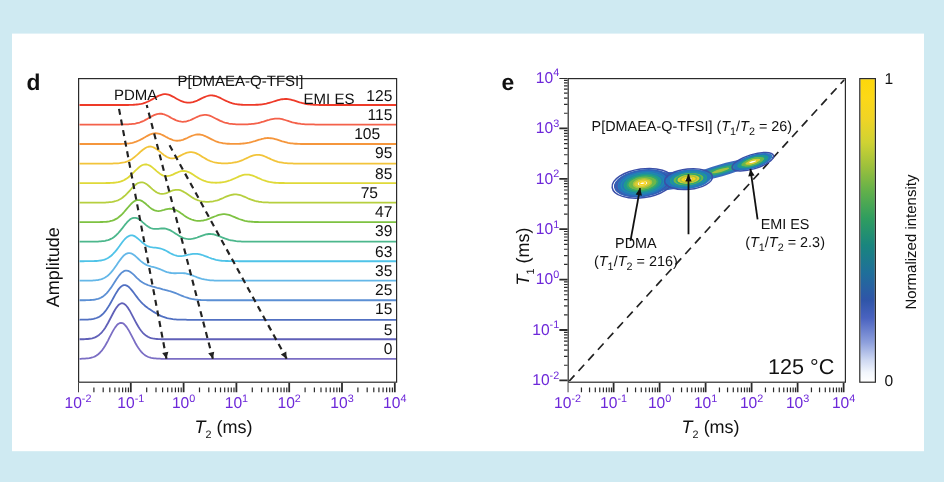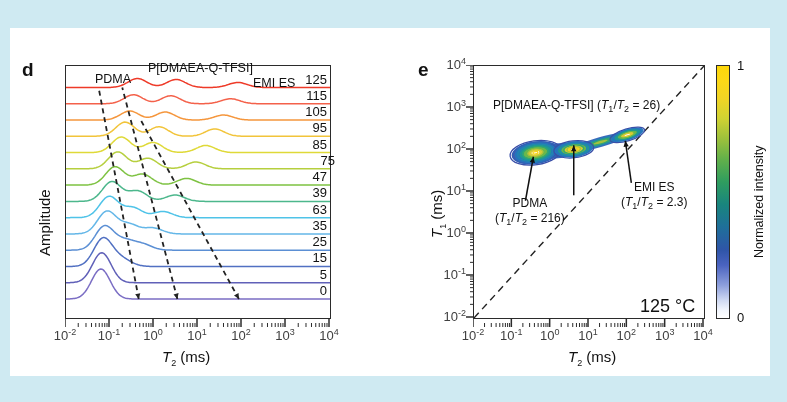--- a/index.html
+++ b/index.html
@@ -25,21 +25,21 @@
   }
   .axis-title{
     position:absolute;
     font-size:13.5px;
     color:#111;
     white-space:nowrap;
   }
   .tick-label{
     position:absolute;
     font-size:13px;
-    color:#404040;
+    color:#6d28d9;
     white-space:nowrap;
     text-align:center;
   }
   .tick-label sup, .sup{
     font-size:9px;
     vertical-align:super;
     line-height:0;
   }
   .sub{
     font-size:9px;
@@ -216,24 +216,24 @@
     <span class="ital">T</span><span class="sub">2</span><span> (ms)</span>
   </div>
 
   <div class="annot" style="left:85px;top:44px;">PDMA</div>
   <div class="annot" style="left:138px;top:33px;">P[DMAEA-Q-TFSI]</div>
   <div class="annot" style="left:243px;top:48px;">EMI ES</div>
 
   <div id="d-temps">
       <div class="temp-label" style="left: 275px; width: 42px; top: 44.5px;">125</div>
       <div class="temp-label" style="left: 275px; width: 42px; top: 60.7692px; text-align: right;">115</div>
-      <div class="temp-label" style="left: 275px; width: 42px; top: 77.0385px;">105</div>
+      <div class="temp-label" style="left: 275px; width: 42px; top: 77.0385px; text-align: center;">105</div>
       <div class="temp-label" style="left: 275px; width: 42px; top: 93.3077px;">95</div>
       <div class="temp-label" style="left: 275px; width: 42px; top: 109.577px;">85</div>
-      <div class="temp-label" style="left: 283px; width: 42px; top: 125.846px;">75</div>
+      <div class="temp-label" style="left: 263px; width: 42px; top: 125.846px;">75</div>
       <div class="temp-label" style="left: 275px; width: 42px; top: 142.115px;">47</div>
       <div class="temp-label" style="left: 275px; width: 42px; top: 158.385px;">39</div>
       <div class="temp-label" style="left: 275px; width: 42px; top: 174.654px;">63</div>
       <div class="temp-label" style="left: 275px; width: 42px; top: 190.923px;">35</div>
       <div class="temp-label" style="left: 275px; width: 42px; top: 207.192px;">25</div>
       <div class="temp-label" style="left: 275px; width: 42px; top: 223.462px;">15</div>
       <div class="temp-label" style="left: 275px; width: 42px; top: 239.731px;">5</div>
       <div class="temp-label" style="left: 275px; width: 42px; top: 256px;">0</div>
     </div>
 

